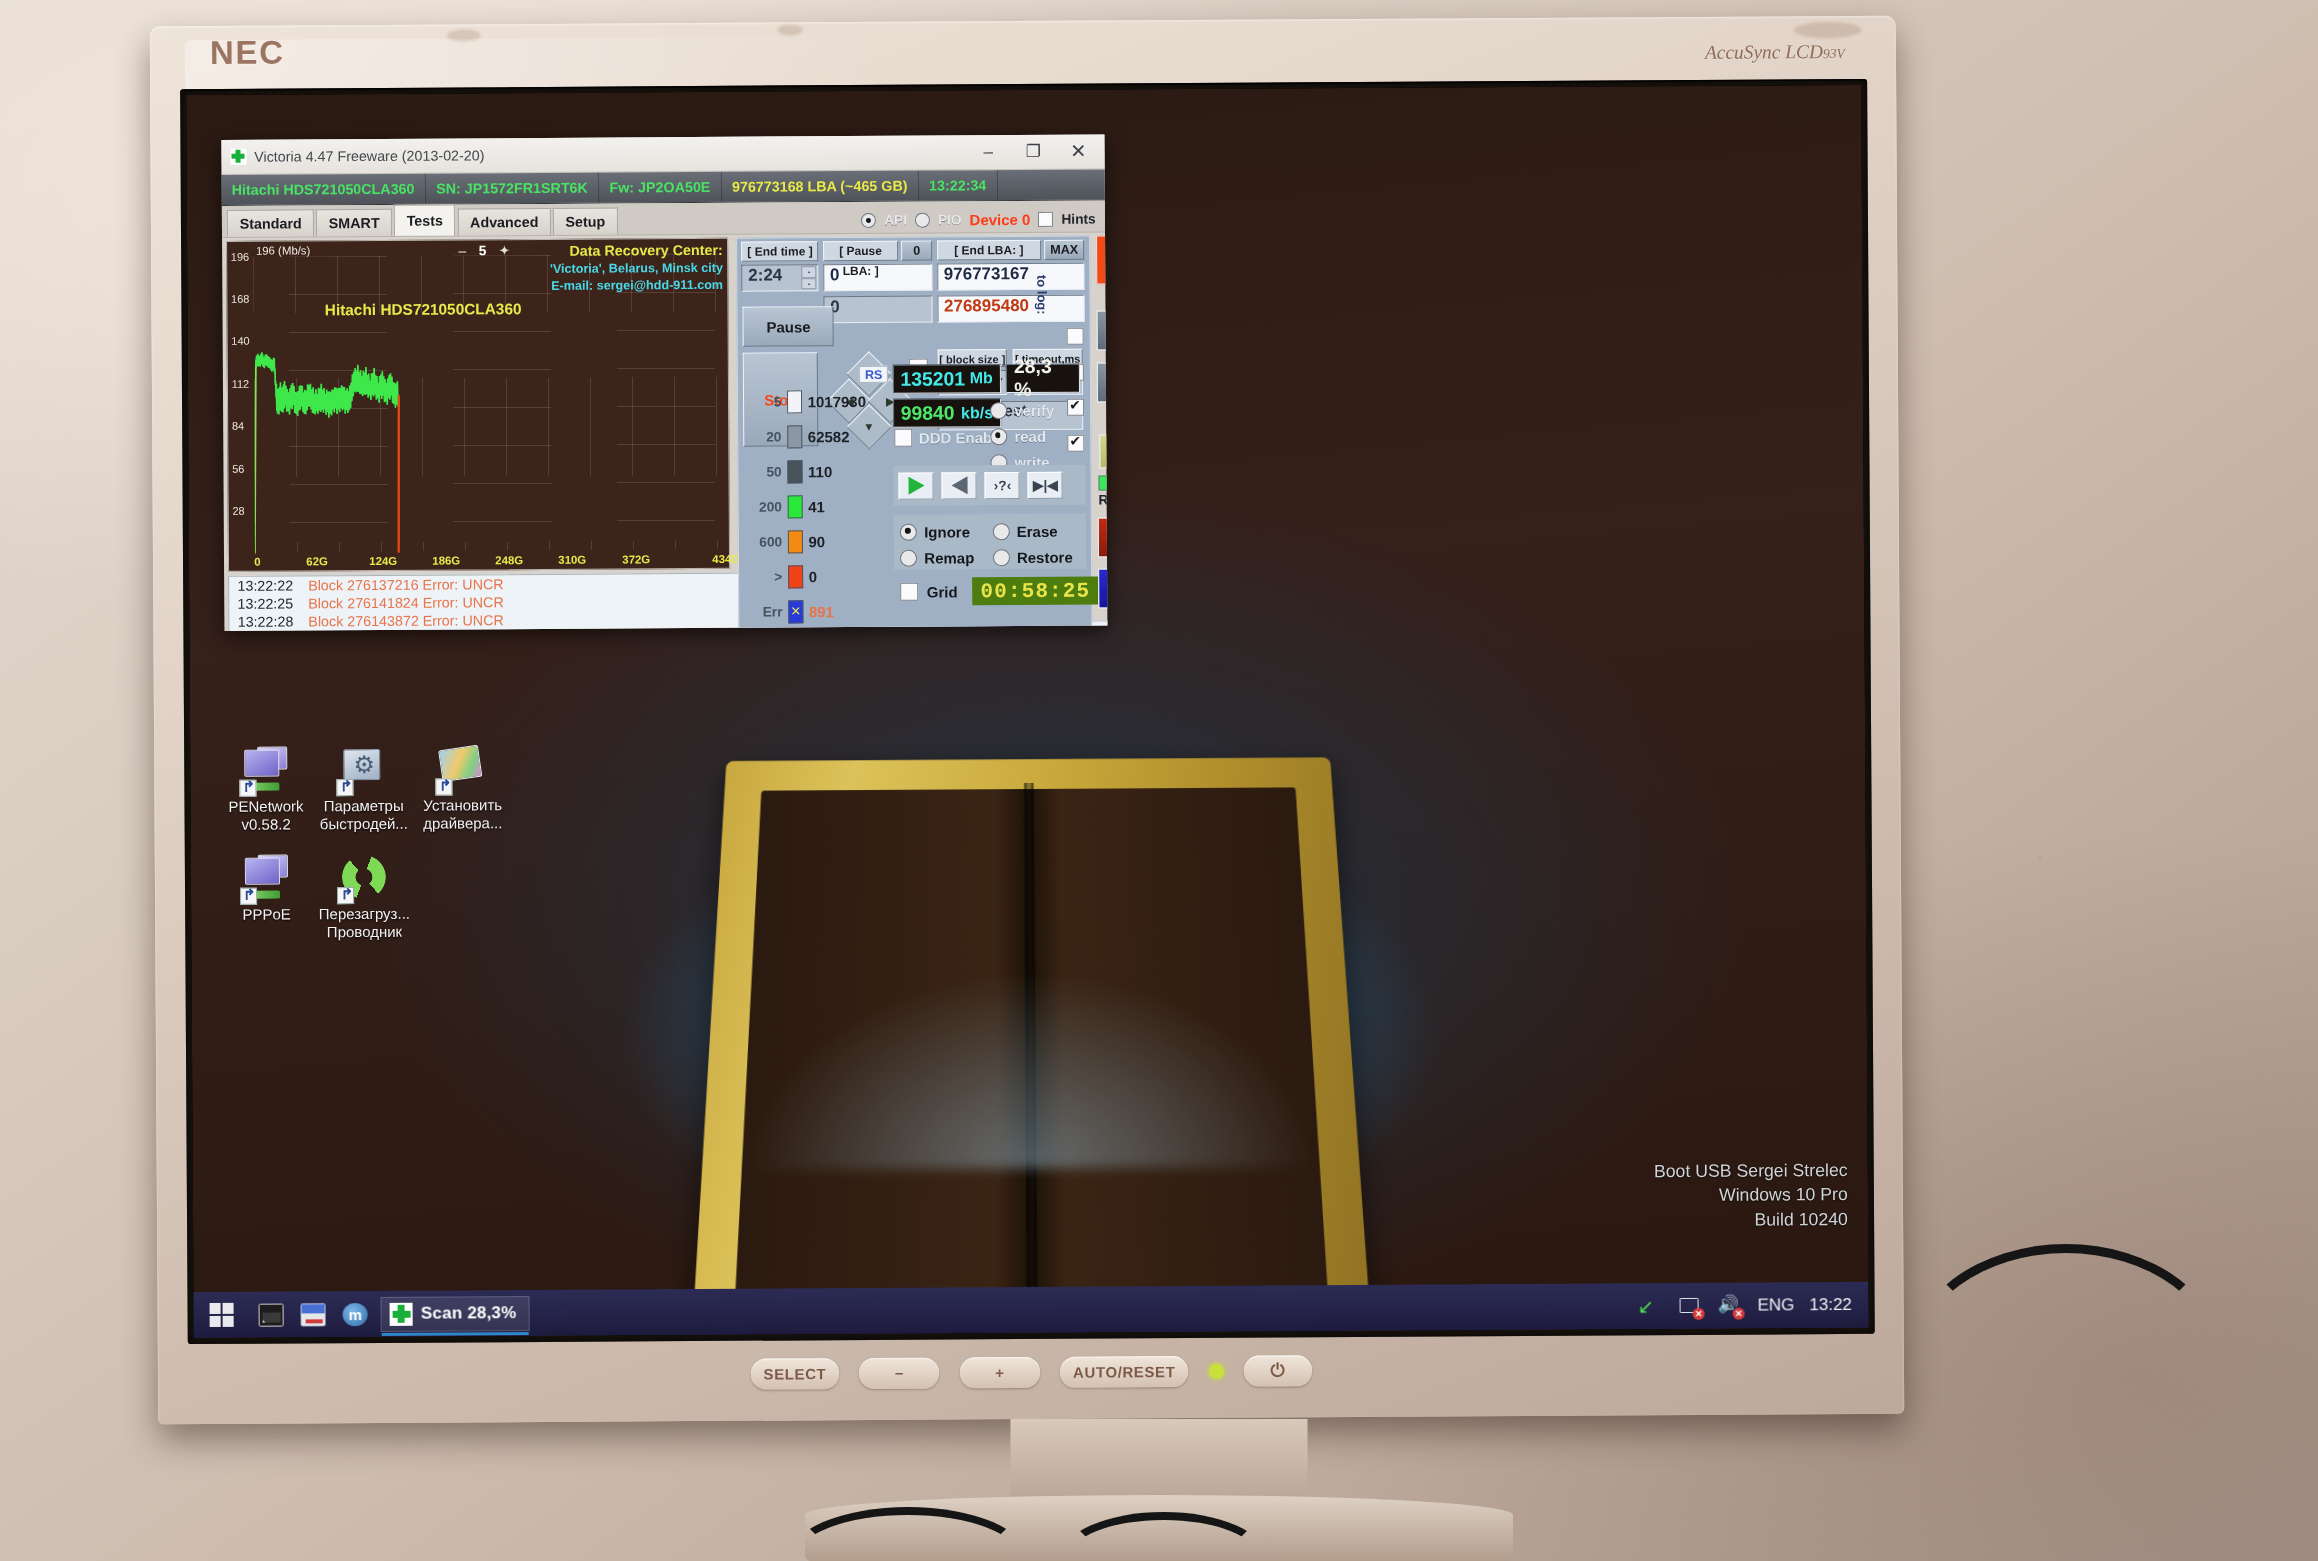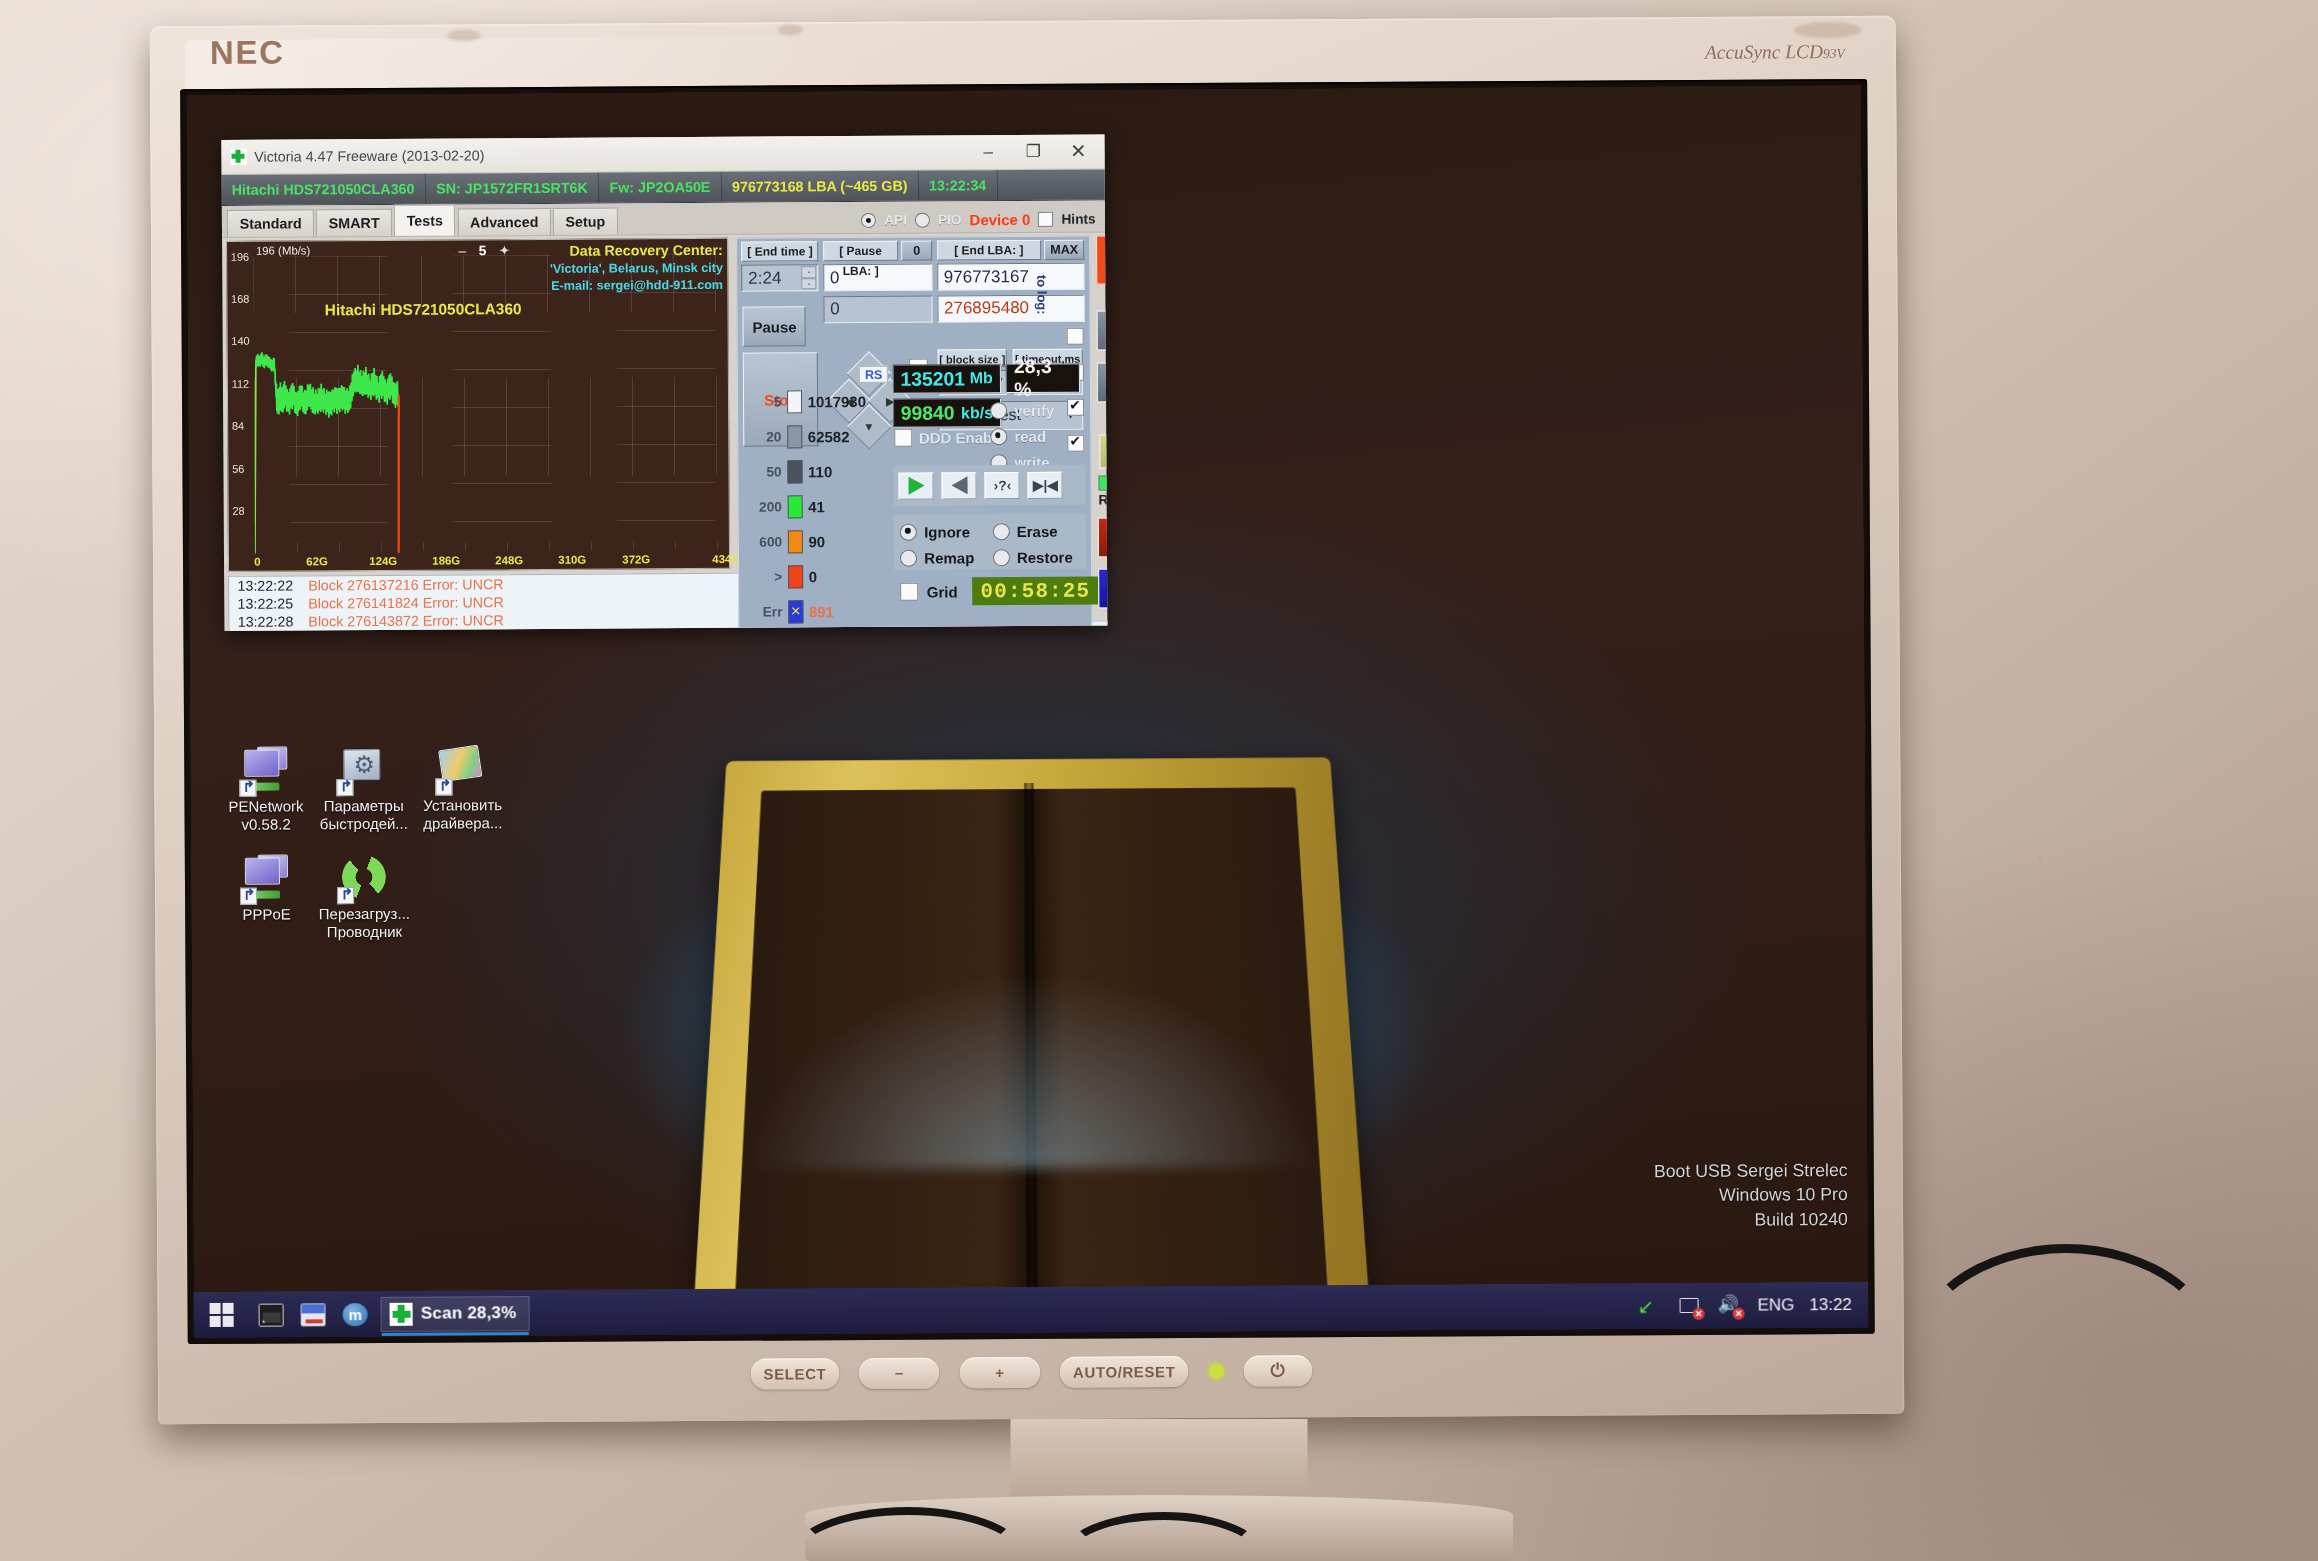--- a/index.html
+++ b/index.html
@@ -328,22 +328,22 @@
   }
   .sunken{ border:1.1px solid; border-color:#6d7886 #e6ecf3 #e6ecf3 #6d7886; }
   .raised{ border:1.1px solid; border-color:#f0f4f8 #6d7886 #6d7886 #f0f4f8; }
 
   .fieldlbl{ font-size:12px; font-weight:700; color:#1b1e23; text-align:center; }
   .lbox{ background:#cfd8e2; }
 
   #cp-top{ position:absolute; left:4.6px; top:3.4px; right:4.6px; height:118px; }
   #cp-top .row1{ display:flex; gap:4.6px; }
   .tcell{ }
-  .inpt{ background:#f6f8fb; height:27px; display:flex; align-items:center; padding:0 5.7px;
-    font-size:17px; font-weight:400; color:#1f2a44; }
+  .inpt{ background:#f6f8fb; height:27px; display:flex; padding:0 5.7px;
+    font-size:17px; font-weight:700; color:#1f2a44; }
   .inpt.grey{ background:#b7c3d1; color:#2b3442; }
   .inpt.sm{ font-size:15px; }
   .btn{
     background:linear-gradient(180deg,#b9c5d3,#9aa9ba); color:#171a1f;
     font-size:15px; font-weight:700; display:flex; align-items:center; justify-content:center;
   }
   .btn.red{ color:#f4481a; }
   #pad{ position:relative; width:73px; height:68px; }
   #pad .dkey{
     position:absolute; width:32px; height:32px; background:#aebbc9;
@@ -694,21 +694,21 @@
                     <div style="display:flex;gap:3.4px;">
                       <div class="fieldlbl lbox raised" style="flex:1;height:19.4px;line-height:19.4px;">[ End LBA: ]</div>
                       <div class="btn raised" style="width:40px;height:19.4px;font-size:12.6px;">MAX</div>
                     </div>
                     <div class="inpt sunken" style="margin-top:3.4px;">976773167</div>
                     <div class="inpt sunken" style="margin-top:4.6px; color:#c03a14;">276895480</div>
                   </div>
                 </div>
               </div>
 
-              <div class="btn raised" style="position:absolute;left:5.7px;top:68px;width:63px;height:40px;">Pause</div>
+              <div class="btn raised" style="position:absolute;left:5.7px;top:68px;width:91px;height:40px;">Pause</div>
               <div class="btn raised red" style="position:absolute;left:5.7px;top:114px;width:75px;height:94px;">Stop</div>
 
               <div id="pad" style="position:absolute;left:95px;top:120px;">
                 <div class="dkey" style="left:20.5px;top:0;">
                     <span>▲</span>
                   </div>
                 <div class="dkey" style="left:0;top:27px;">
                     <span>◀</span>
                   </div>
                 <div class="dkey" style="left:41px;top:27px;">

